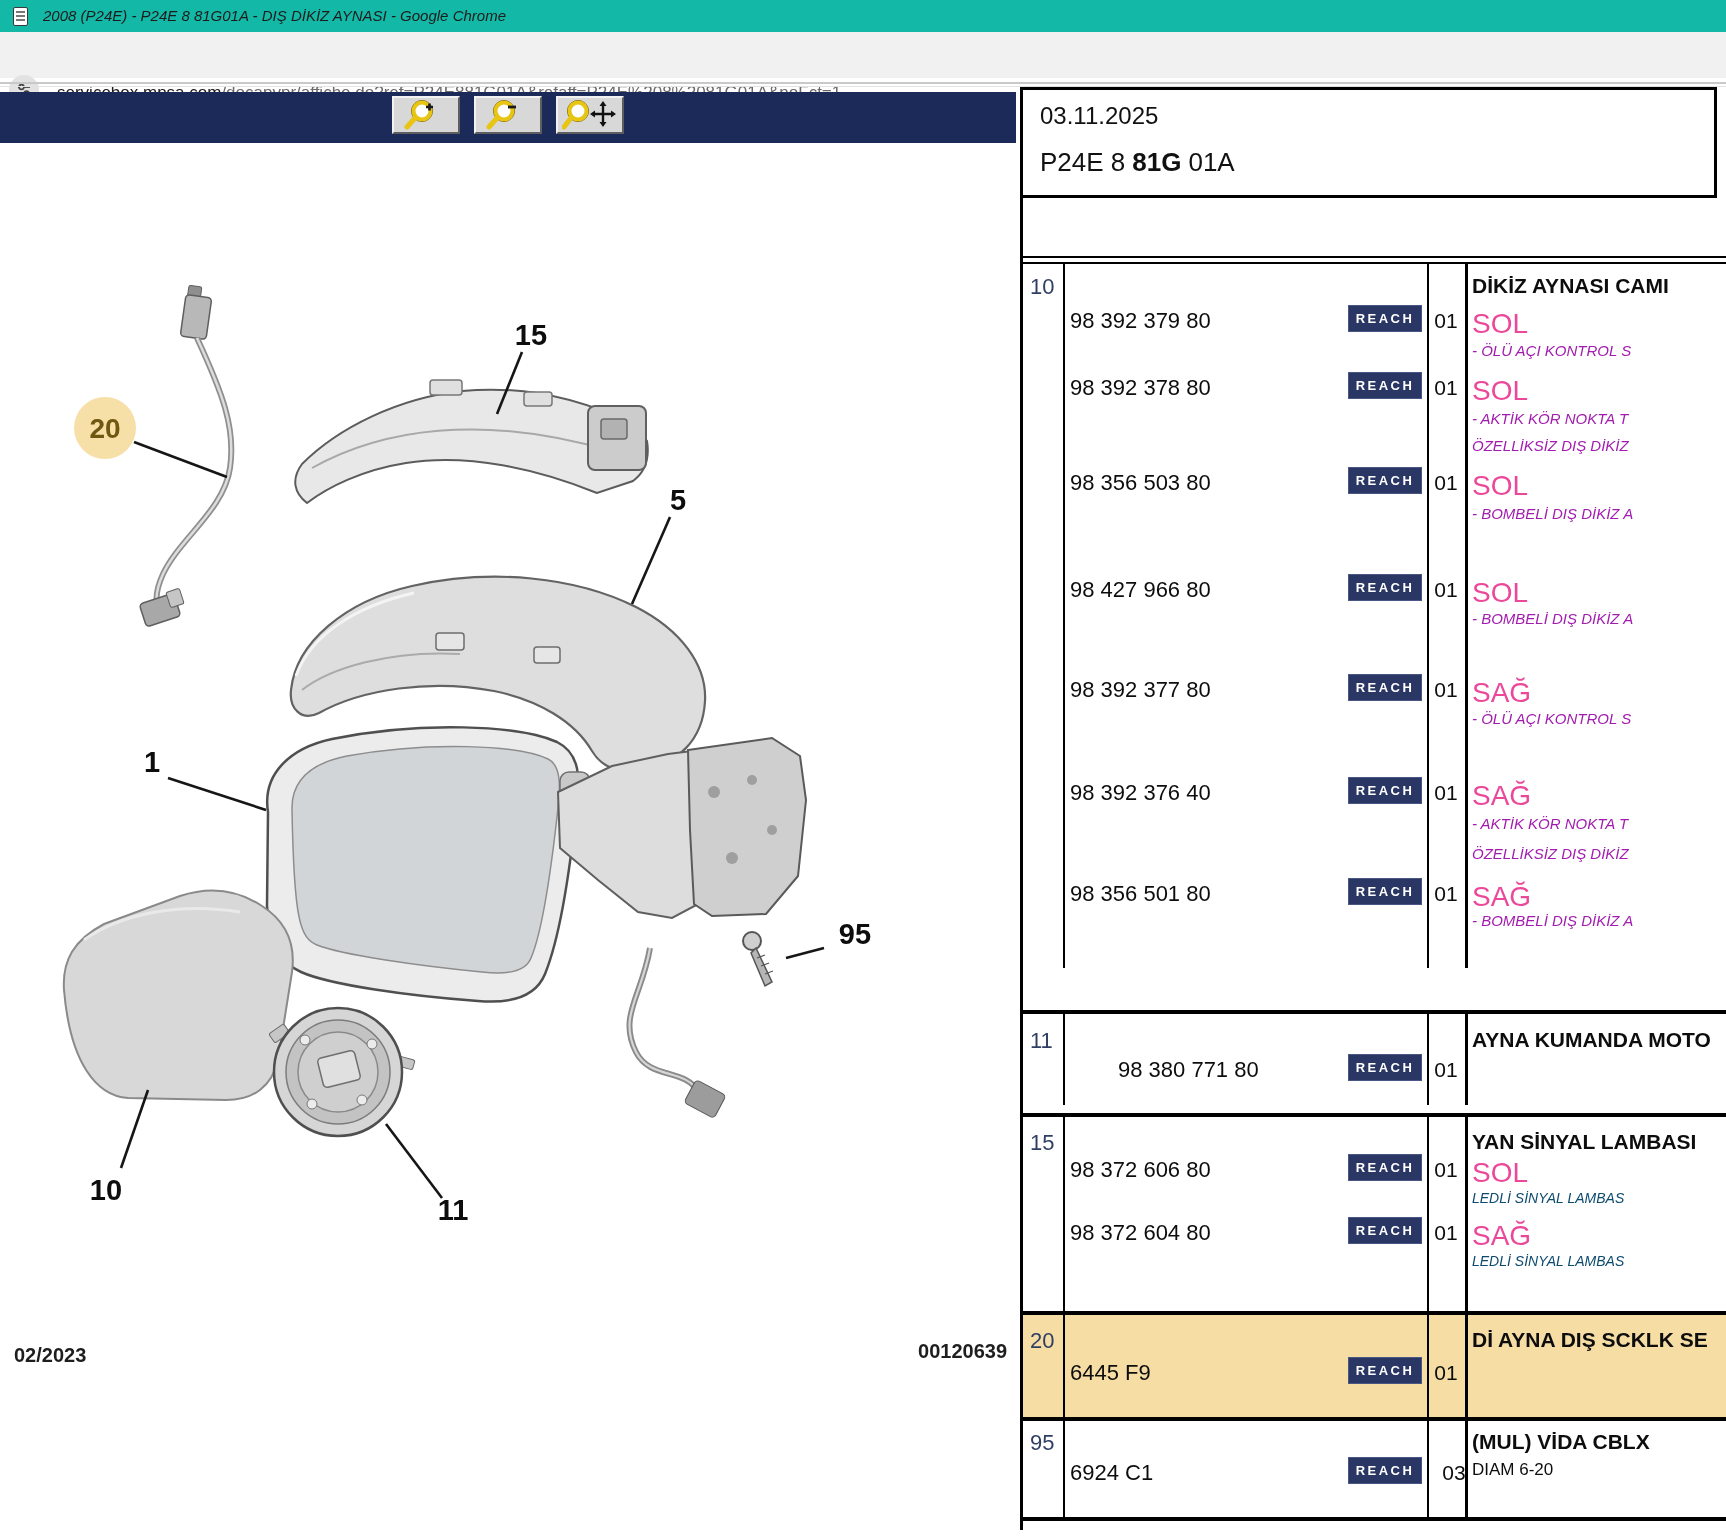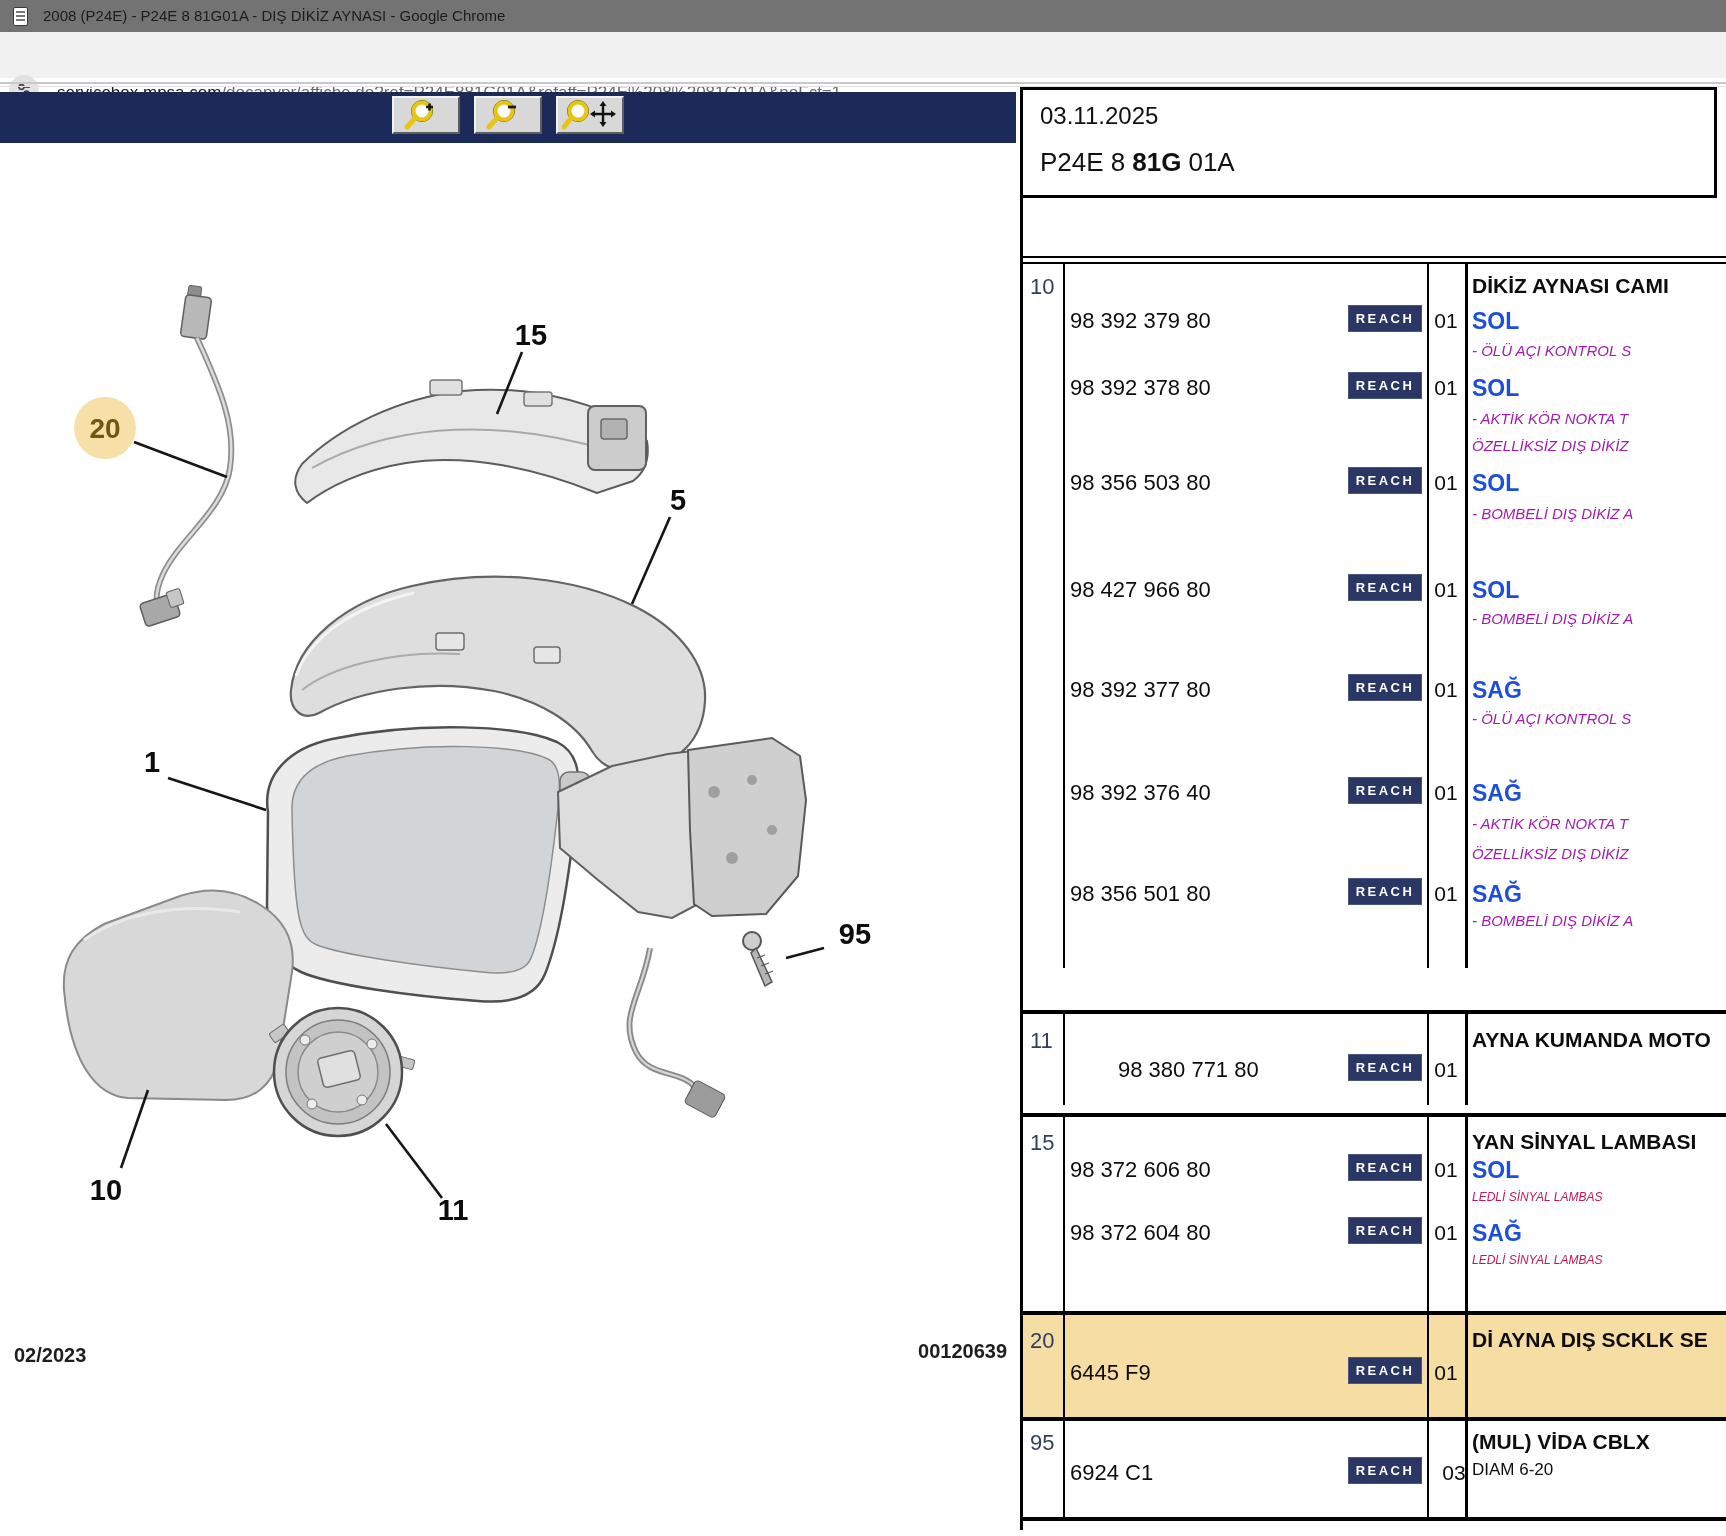--- a/index.html
+++ b/index.html
@@ -4,42 +4,42 @@
 <style>
   html,body{margin:0;padding:0}
   body{
     width:1726px;height:1536px;position:relative;overflow:hidden;
     background:#ffffff;font-family:"Liberation Sans",sans-serif;
   }
   .abs{position:absolute;white-space:nowrap}
   .hl{position:absolute;background:#000}
   .vl{position:absolute;background:#000}
   
-  .titlebar{position:absolute;left:0;top:0;width:1726px;height:34px;background:#737373;}
+  .titlebar{position:absolute;left:0;top:0;width:1726px;height:34px;background:#14b8a6;font-style:italic;}
   .titletext{position:absolute;left:43px;top:7px;font-size:15px;color:#1c1c1c;}
   .urlbar{position:absolute;left:0;top:32px;width:1726px;height:46px;background:#F1F1F2;}
   .siteinfo{position:absolute;left:9px;top:43px;width:30px;height:30px;border-radius:15px;background:#E2E2E2;
     display:flex;align-items:center;justify-content:center;}
   .urltext{position:absolute;left:57px;top:51px;font-size:17px;white-space:nowrap;}
   .urltext .host{color:#1b1b1b}
   .urltext .path{color:#696969}
   
   .navybar{position:absolute;left:0;top:92px;width:1016px;height:51px;background:#1B2A58;z-index:3;}
   .zoombtn{position:absolute;top:4px;width:68px;height:38px;background:#D8D8D8;box-sizing:border-box;
     border-top:2px solid #F2F2F2;border-left:2px solid #F2F2F2;border-right:2px solid #5E5E5E;border-bottom:2px solid #5E5E5E;
     display:flex;align-items:center;justify-content:center;cursor:pointer;}
   
   .item-no{font-size:22px;color:#2F3E63;}
   .ref{font-size:22px;font-weight:normal;color:#0d0d0d;}
   .qty{font-size:21px;color:#0d0d0d;width:36px;text-align:center;}
   .desc-h{font-size:21px;font-weight:bold;color:#0d0d0d;}
-  .side{font-size:23px;font-weight:bold;color:#1d4ed8;}
+  .side{font-size:28px;font-weight:normal;color:#ec4899;}
   .desc-r{font-size:17px;color:#0d0d0d;}
   .note-green{font-size:15px;font-style:italic;color:#a21caf;}
-  .note-dark{font-size:12px;font-style:italic;color:#be185d;}
+  .note-dark{font-size:14px;font-style:italic;color:#0c4a6e;}
   .reach{background:#2A3663;color:#ffffff;font-weight:bold;font-size:13px;letter-spacing:2.5px;
     width:74px;height:27px;line-height:27px;text-align:center;box-shadow:inset 0 0 0 1px #4A5784;cursor:pointer;}
   .hdrdate{font-size:24px;color:#111;}
   .hdrref{font-size:26px;color:#111;}
   .hdrref .b{font-weight:bold;}
   .hdrref span{padding-right:7px;}
   .highlight{position:absolute;left:1023px;top:1315px;width:703px;height:102px;background:#F6DDA4;}
 </style>
 </head>
 <body>

